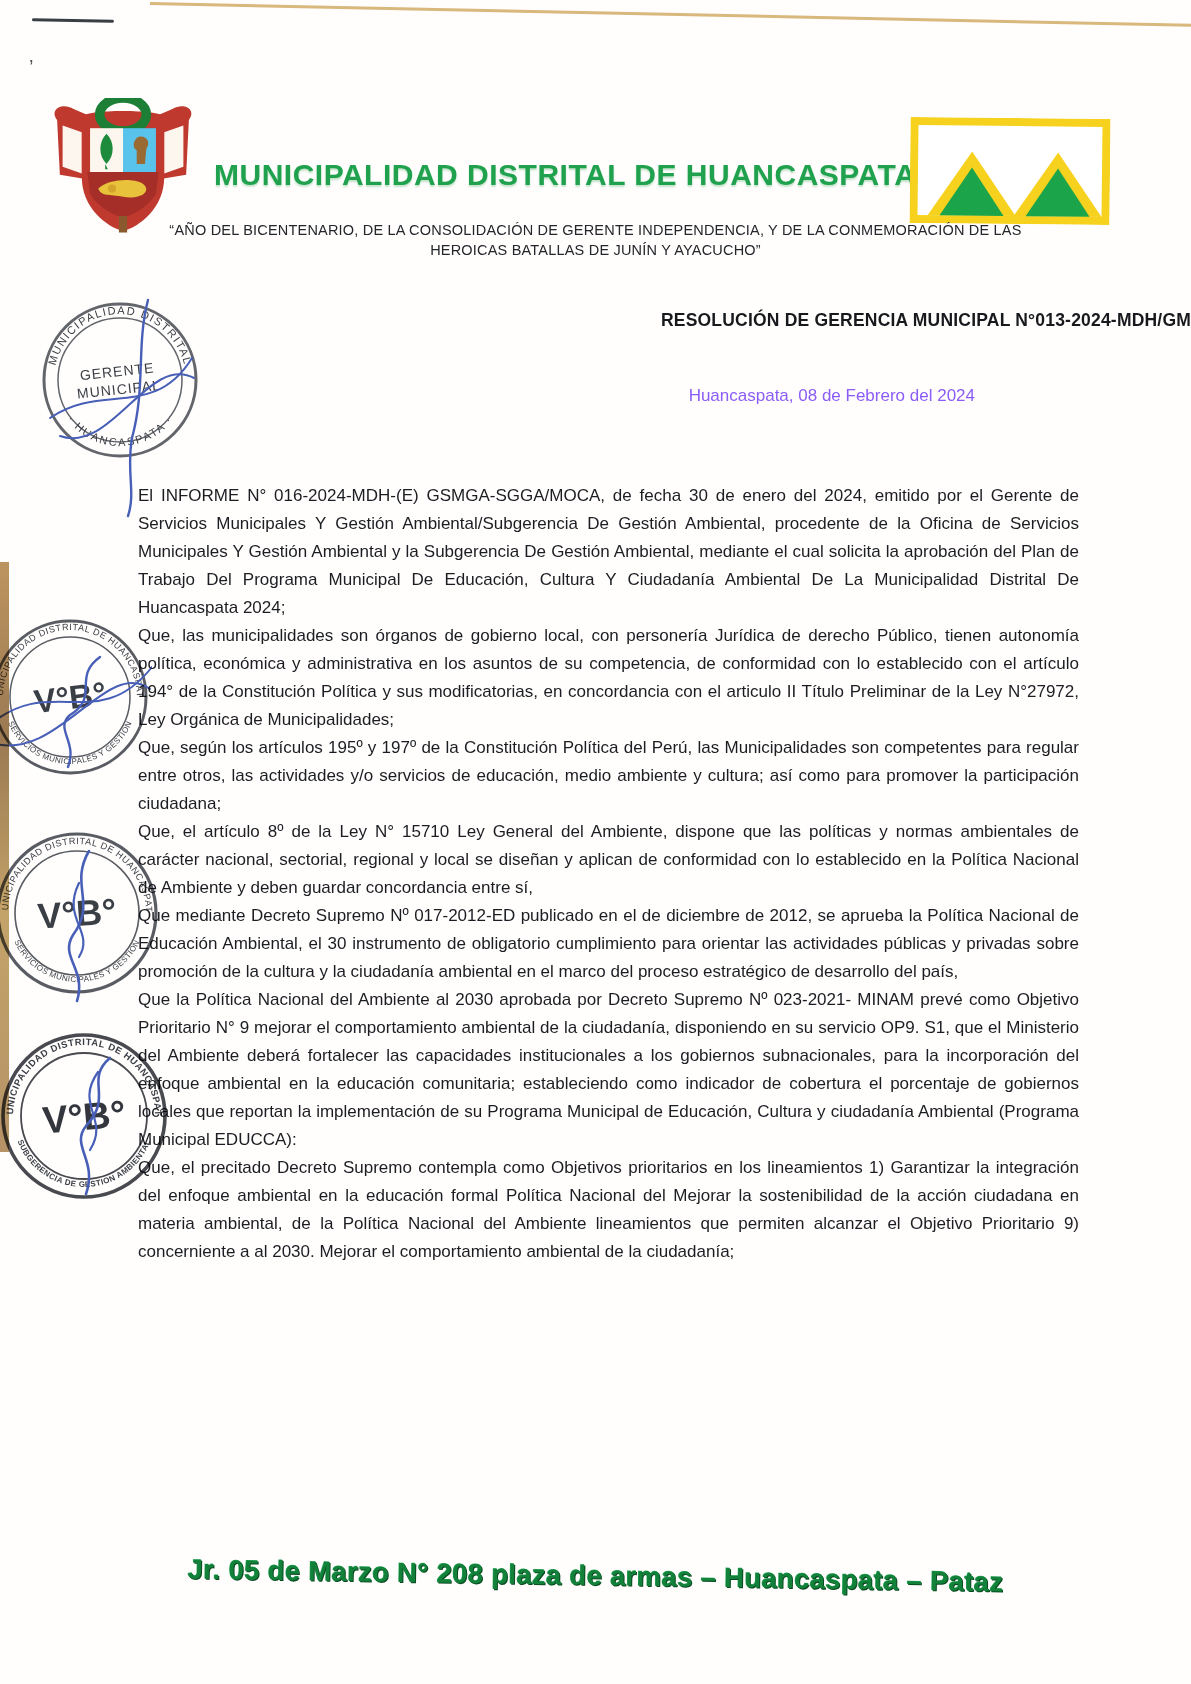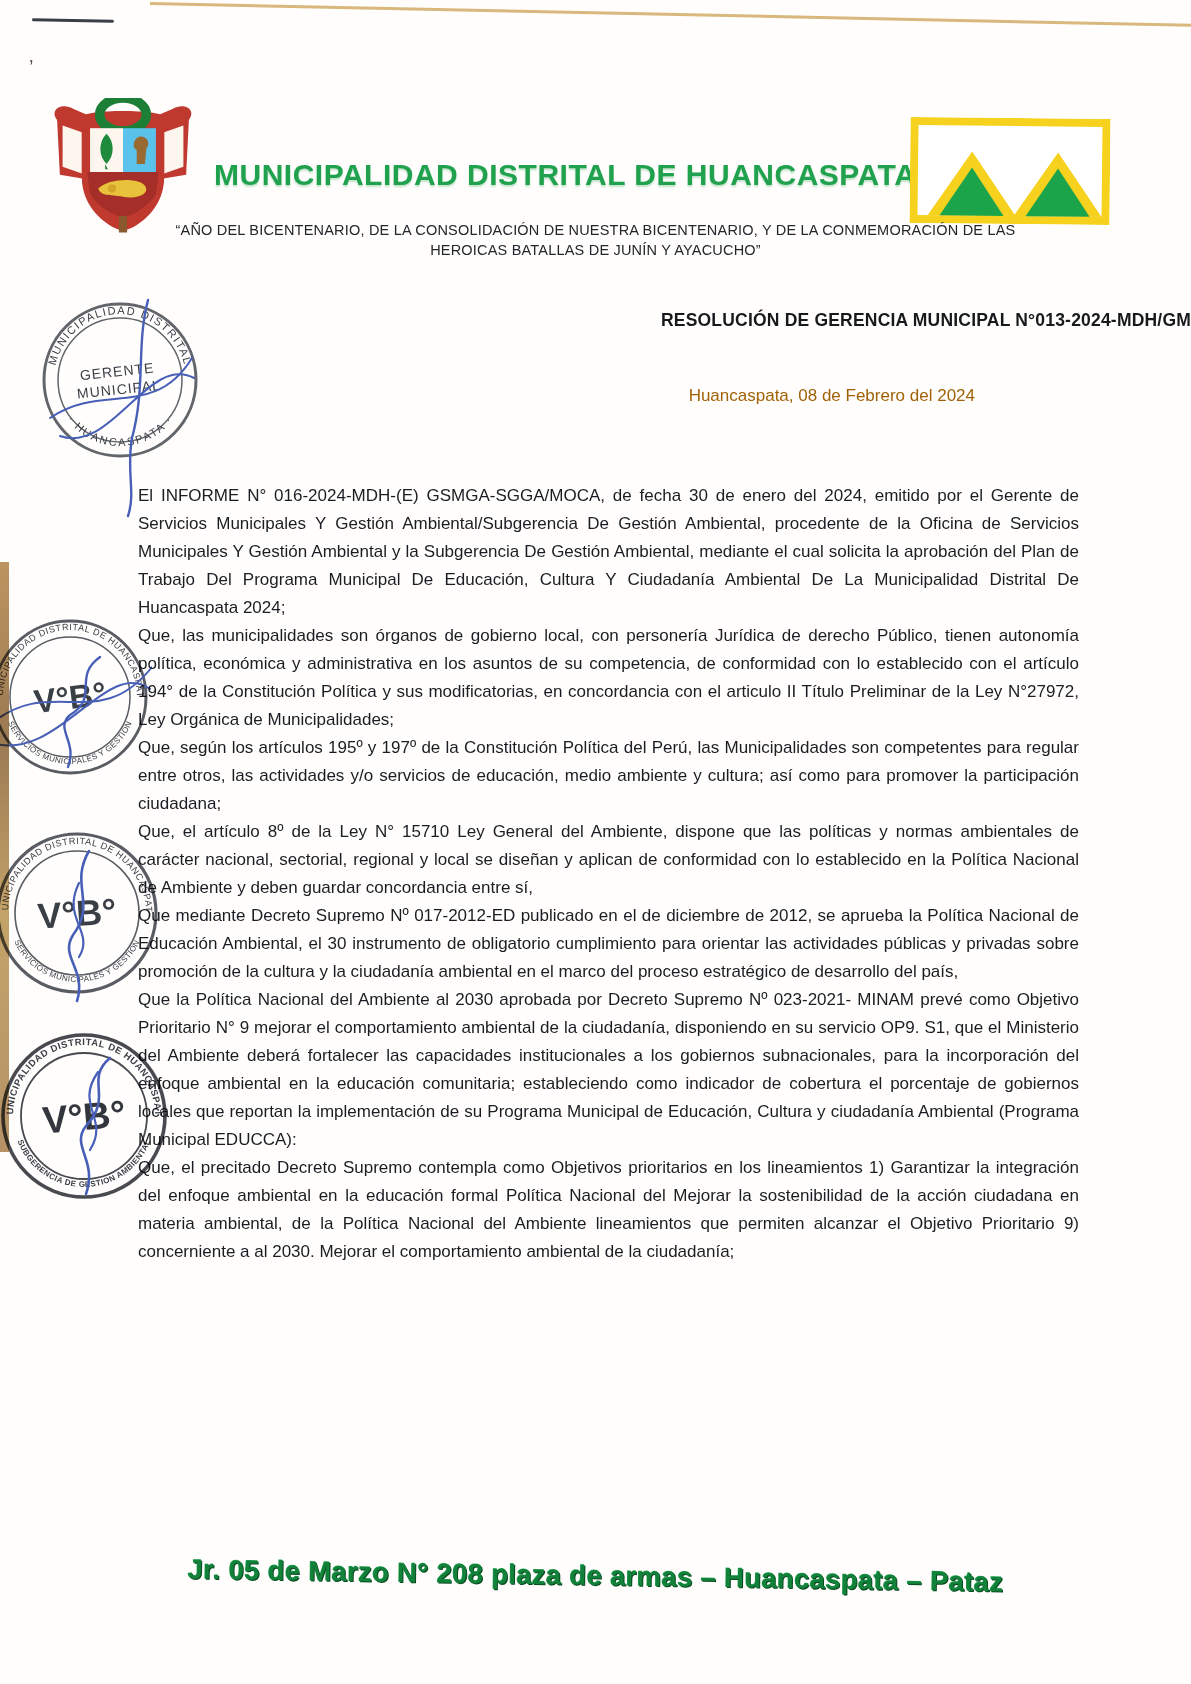--- a/index.html
+++ b/index.html
@@ -29,21 +29,21 @@
     font-size:14.5px;line-height:20px;color:#23262b;letter-spacing:.2px;
   }
   .motto-inner{display:inline-block;max-width:920px;}
   
   .res-title{
     position:absolute;left:60px;right:0;top:310px;text-align:right;
     font-size:17.5px;font-weight:700;letter-spacing:.2px;color:#17191d;
   }
   .dateline{
     position:absolute;left:0;right:216px;top:386px;text-align:right;
-    font-size:17px;color:#a16207;
+    font-size:17px;color:#8b5cf6;
   }
   
   .bodytext{
     position:absolute;left:138px;right:112px;top:482px;
     font-size:17px;line-height:28px;text-align:justify;color:#1b1d22;
   }
   .bodytext .label{font-weight:700;margin:0;}
   .bodytext p{margin:0;}
   .bodytext p.para{}
   .bodytext .label.consider{margin-top:26px;}
@@ -92,21 +92,21 @@
 
   <svg class="logo-box" viewBox="0 0 200 106" aria-hidden="true">
     <rect x="4" y="4" width="192" height="98" fill="#ffffff" stroke="#f6d21f" stroke-width="8"></rect>
     <path d="M18,98 L62,34 L106,98 Z" fill="#f6d21f"></path>
     <path d="M30,98 L62,50 L94,98 Z" fill="#1ca44a"></path>
     <path d="M104,98 L148,34 L192,98 Z" fill="#f6d21f"></path>
     <path d="M116,98 L148,50 L180,98 Z" fill="#1ca44a"></path>
   </svg>
 
   <div class="motto">
-    <span class="motto-inner">“AÑO DEL BICENTENARIO, DE LA CONSOLIDACIÓN DE NUESTRA BICENTENARIO, Y DE LA CONMEMORACIÓN DE LAS HEROICAS BATALLAS DE JUNÍN Y AYACUCHO”</span>
+    <span class="motto-inner">“AÑO DEL BICENTENARIO, DE LA CONSOLIDACIÓN DE GERENTE INDEPENDENCIA, Y DE LA CONMEMORACIÓN DE LAS HEROICAS BATALLAS DE JUNÍN Y AYACUCHO”</span>
   </div>
 
   <svg class="seal" style="left:32px;top:292px;" width="176" height="230" viewBox="-88 -88 176 230">
     <defs>
       <path id="arcTA" d="M -66,0 A 66,66 0 0 1 66,0"></path>
       <path id="arcBA" d="M -66,0 A 66,66 0 0 0 66,0"></path>
     </defs>
     <circle r="76" fill="none" stroke="#2b3038" stroke-width="3" opacity=".8"></circle>
     <circle r="62" fill="none" stroke="#2b3038" stroke-width="1.5" opacity=".8"></circle>
     <text class="ring-text" font-size="11" letter-spacing="1.5"><textPath href="#arcTA" startOffset="50%" text-anchor="middle">MUNICIPALIDAD DISTRITAL</textPath></text>

